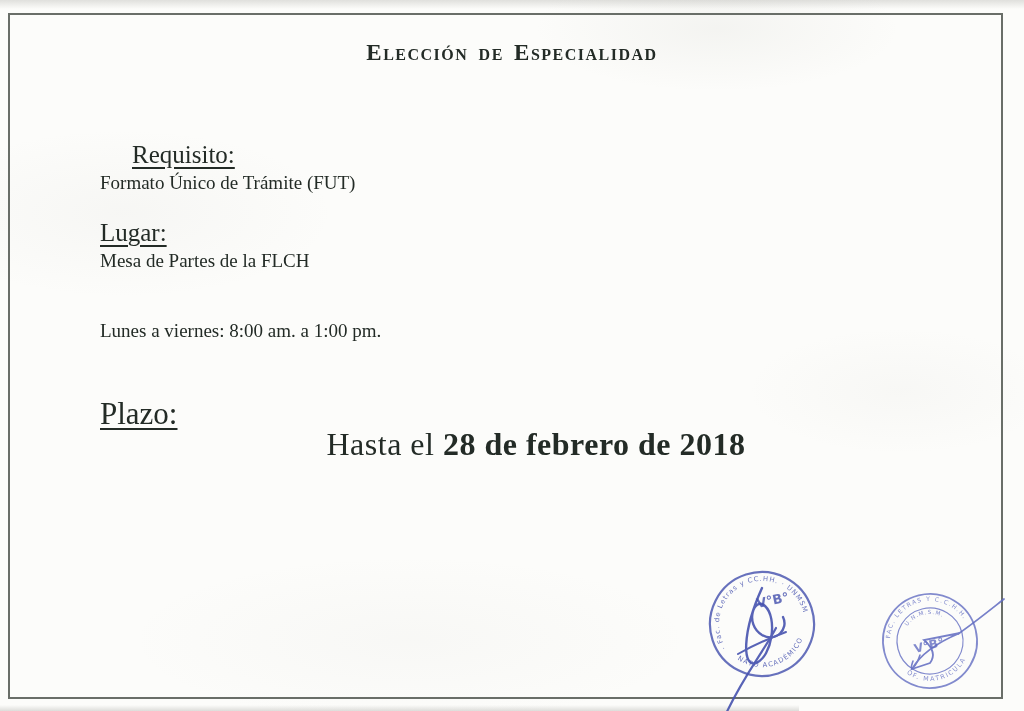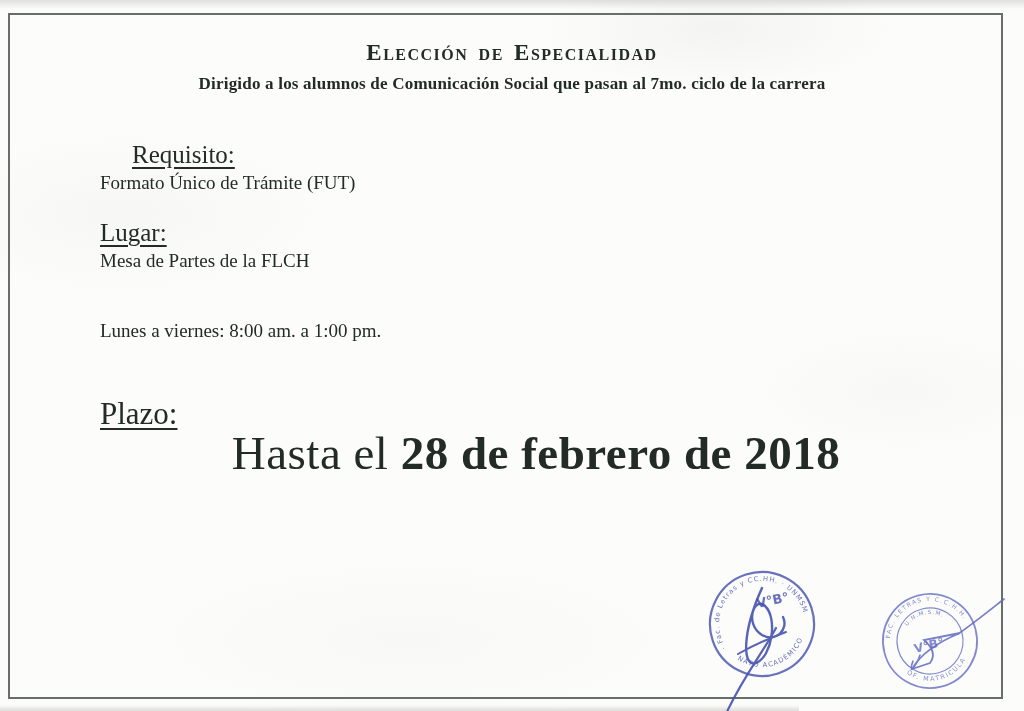--- a/index.html
+++ b/index.html
@@ -58,21 +58,21 @@
   .label-lugar{top:219px;}
   .value-lugar{top:250px;}
   .label-horario{top:288px;}
   .value-horario-1{top:320px;}
   .value-horario-2{top:347px;left:210px;}
   .label-plazo{top:396px;font-size:31px;}
   .deadline{
     position:absolute;left:0;right:0;top:426px;
     text-align:center;
     padding-left:48px;
-    font-size:47px;
+    font-size:32px;
     letter-spacing:0.5px;
     white-space:nowrap;
   }
   .deadline .prefix{font-weight:normal;}
   .deadline .date{font-weight:bold;}
   .stamp{position:absolute;}
   .stamp-academic{left:692px;top:566px;width:150px;height:170px;}
   .stamp-matricula{left:862px;top:583px;width:150px;height:130px;}
   .stamp text, .stamp textPath{
     font-family:"DejaVu Sans", sans-serif;
@@ -80,21 +80,20 @@
 </style>
 </head>
 <body>
 
 <div class="scan">
   <div class="scan-edge-top"></div>
   <div class="scan-edge-bottom"></div>
   <div class="frame"></div>
 
   <div class="title">Elección de Especialidad</div>
-  <div class="subtitle">Dirigido a los alumnos de Comunicación Social que pasan al 7mo. ciclo de la carrera</div>
 
   <div class="label label-requisito">Requisito:</div>
   <div class="value value-requisito">Formato Único de Trámite (FUT)</div>
 
   <div class="label label-lugar">Lugar:</div>
   <div class="value value-lugar">Mesa de Partes de la FLCH</div>
 
   <div class="value value-horario-1">Lunes a viernes: 8:00 am. a 1:00 pm.</div>
 
   <div class="label label-plazo">Plazo:</div>

